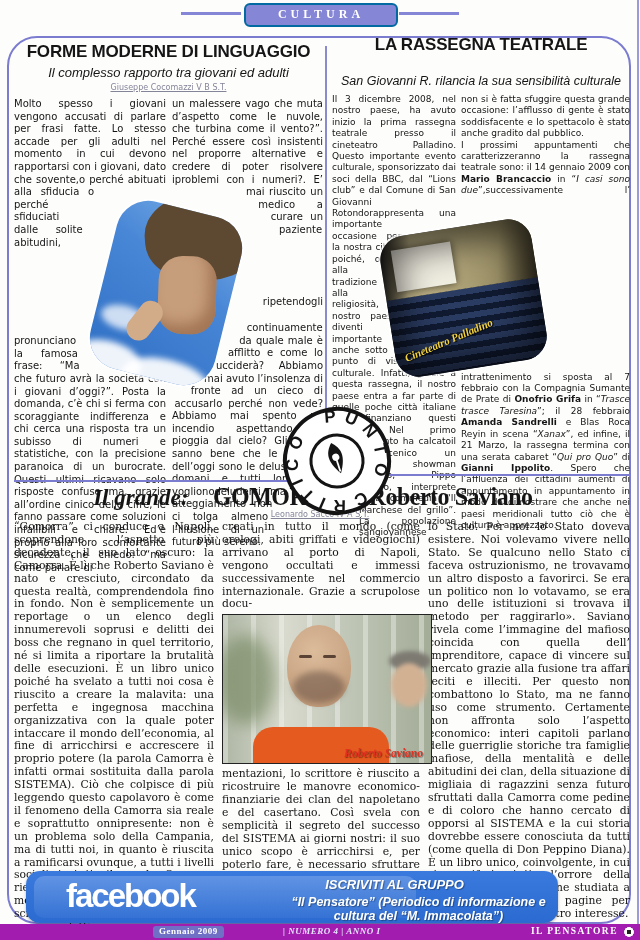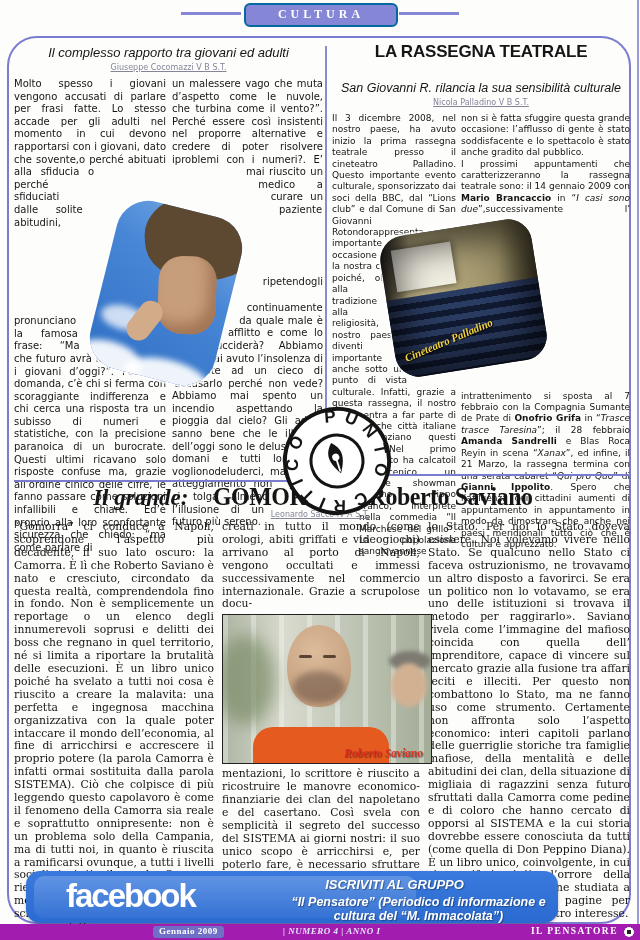--- a/index.html
+++ b/index.html
@@ -34,21 +34,21 @@
   .lcol1{width:152px;margin-right:6px;}
   .lcol2{width:151px;}
   .sp-hand-r{float:right;width:94px;height:182px;margin-left:3px;
              shape-outside:polygon(100% 0%,30% 0%,0% 52%,12% 100%,100% 100%);}
   .sp-hand-l{float:left;width:104px;height:226px;margin-right:3px;
              shape-outside:polygon(0% 0%,46% 0%,100% 26%,100% 42%,62% 72%,22% 92%,0% 100%);}
   .sp-stamp-r{float:right;width:56px;height:92px;margin-left:3px;
              shape-outside:polygon(100% 0%,28% 0%,0% 55%,22% 100%,100% 100%);}
 
   
-  .art-right{position:absolute;left:332px;top:42px;width:298px;}
+  .art-right{position:absolute;left:332px;top:35px;width:298px;}
   .rbody{margin-top:6px;font-size:9px;line-height:11.4px;text-align:justify;}
   .rcol1{float:left;width:124px;margin-right:5px;}
   .rcol2{float:left;width:169px;}
   .sp-cine-r{float:right;width:62px;height:152px;margin-left:3px;
              shape-outside:polygon(100% 0%,30% 0%,0% 48%,26% 100%,100% 100%);}
   .sp-stamp-l{float:left;width:24px;height:114px;margin-right:3px;}
   .sp-cine-l{float:left;width:104px;height:186px;margin-right:4px;
              shape-outside:polygon(0% 0%,90% 0%,100% 16%,94% 100%,0% 100%);}
 
   
@@ -143,34 +143,34 @@
 <div class="page">
   <div class="page-frame"></div>
   <div class="page-edge"></div>
   <div class="cult-line cl-l"></div>
   <div class="cult-line cl-r"></div>
   <div class="cultura">CULTURA</div>
   <div class="art-divider"></div>
 
   <div class="art-left">
     <div class="art-head">
+      <div class="art-title">FORME MODERNE DI LINGUAGGIO</div>
       <div class="art-sub">Il complesso rapporto tra giovani ed adulti</div>
       <div class="art-author">Giuseppe Cocomazzi V B S.T.</div>
     </div>
     <div class="lbody">
       <div class="lcol lcol1"><span>Molto spesso i giovani vengono accusati di parlare per frasi fatte. Lo stesso accade per gli adulti nel momento in cui devono rapportarsi con i giovani, dato che sovente,</span><span class="sp-hand-r"></span><span>o perché abituati alla sfiducia o perché sfiduciati dalle solite abitudini, pronunciano la famosa frase: “Ma che futuro avrà la società con i giovani d’oggi?”. Posta la domanda, c’è chi si ferma con scoraggiante indifferenza e chi cerca una risposta tra un subisso di numeri e statistiche, con la precisione paranoica di un burocrate. Questi ultimi ricavano solo risposte confuse ma, grazie all’ordine cinico delle cifre, le fanno passare come soluzioni infallibili e chiare. Ed’è proprio alla loro sconfortante sicurezza che chiedo: “ma come parlare di</span></div>
       <div class="lcol lcol2"><span>un malessere vago che muta d’aspetto come le nuvole, che turbina come il vento?”. Perché essere così insistenti nel proporre alternative e credere di poter risolvere i</span><span class="sp-hand-l"></span><span>problemi con i numeri?. E’ mai riuscito un medico a curare un paziente ripetendogli continuamente da quale male è afflitto e come lo ucciderà? Abbiamo mai avuto l’insolenza di fronte ad un cieco di accusarlo perché non vede? Abbiamo mai spento un incendio aspettando la pioggia dal cielo? Gli adulti sanno bene che le illusioni dell’oggi sono le delusioni del domani e tutti loro non vogliono</span><span class="sp-stamp-r"></span><span>deluderci, ma quest’ atteggiamento non ci tolga almeno l’illusione di un futuro più sereno.</span></div>
     </div>
   </div>
 
   <div class="art-right">
     <div class="art-head">
       <div class="art-title">LA RASSEGNA TEATRALE</div>
       <div class="art-sub2">San Giovanni R. rilancia la sua sensibilità culturale</div>
-      <div class="art-author">Nicola Palladino V B S.T.</div>
     </div>
     <div class="rbody">
       <div class="rcol1"><span>Il 3 dicembre 2008, nel nostro paese, ha avuto inizio la prima rassegna teatrale presso il cineteatro Palladino. Questo importante evento culturale, sponsorizzato dai soci della BBC, dal “Lions club” e dal Comune di San Giovanni Rotondo</span><span class="sp-cine-r"></span><span>rappresenta una importante occasione per la nostra città, poiché, oltre alla tradizione e alla religiosità, il nostro paese diventi importante anche sotto un punto di vista culturale. Infatti, grazie a questa rassegna, il nostro paese entra a far parte di quelle poche città italiane che finanziano questi eventi. Nel primo appuntamento ha calcato</span><span class="sp-stamp-l"></span><span>il palcoscenico un grande showman italiano, Pippo Franco, interprete nella commedia “Il Marchese del grillo”. La popolazione sangiovannese</span></div>
       <div class="rcol2" style="white-space:pre-line;"><span><span>non si è fatta sfuggire questa grande occasione: l’afflusso di gente è stato soddisfacente e lo spettacolo è stato anche gradito dal pubblico.
 I prossimi appuntamenti che caratterizzeranno la rassegna teatrale sono: il 14 gennaio 2009 con </span><span class="b">Mario Brancaccio</span><span> in “</span><span class="i">I casi sono due</span><span>”,</span></span><span class="sp-cine-l"></span><span><span>successivamente l’ intrattenimento si sposta al 7 febbraio con la Compagnia Sumante de Prate di </span><span class="b">Onofrio Grifa</span><span> in “</span><span class="i">Trasce trasce Taresina</span><span>”; il 28 febbraio </span><span class="b">Amanda Sandrelli</span><span> e Blas Roca Reyin in scena “</span><span class="i">Xanax</span><span>”, ed infine, il 21 Marzo, la rassegna termina con una serata cabaret “</span><span class="i">Qui pro Quo</span><span>” di </span><span class="b">Gianni Ippolito</span><span>. Spero che l’affluenza dei cittadini aumenti di appuntamento in appuntamento in modo da dimostrare che anche nei paesi meridionali tutto ciò che è cultura è apprezzato.</span></span></div>
     </div>
   </div>
 
   <div class="photo img-hand">
     <span class="cloud" style="left:-12px;bottom:-14px;width:70px;height:40px;"></span>

